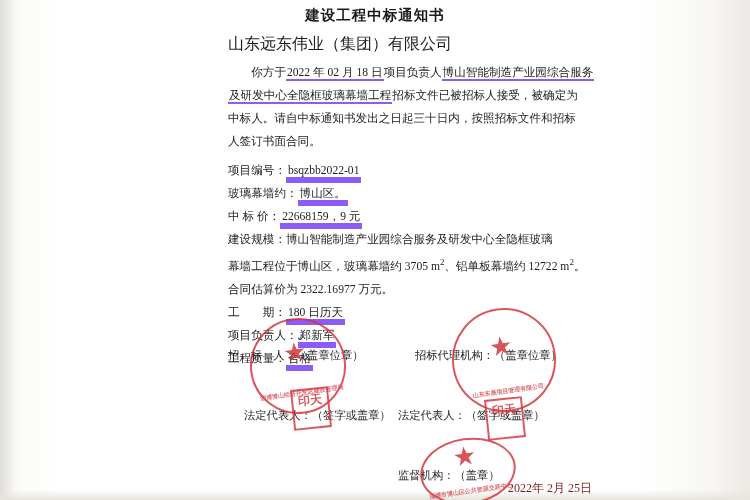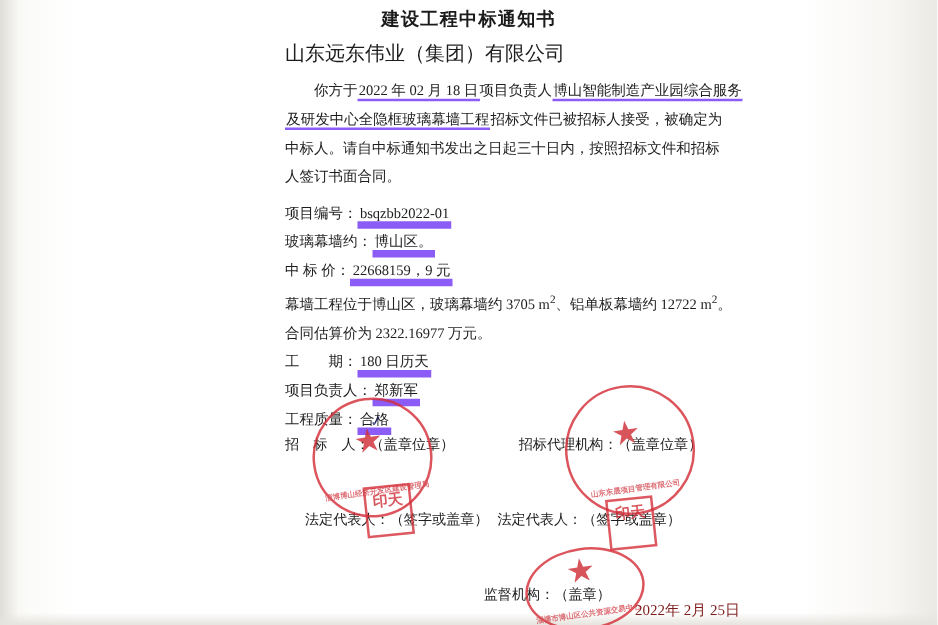--- a/index.html
+++ b/index.html
@@ -178,41 +178,44 @@
     <div class="kv">
       <span class="k">项目编号：</span><span class="v">bsqzbb2022-01</span>
     </div>
     <div class="kv">
       <span class="k">玻璃幕墙约：</span><span class="v">博山区。</span>
     </div>
     <div class="kv">
       <span class="k">中 标 价：</span><span class="v">22668159，9 元</span>
     </div>
 
+    <div class="para2" style="text-indent:0;">
+      <span>建设规模：</span><span>博山智能制造产业园综合服务及研发中心全隐框玻璃</span>
+    </div>
     <div class="para2">
       <span>幕墙工程位于博山区，玻璃幕墙约 3705 m</span><span class="small-sup">2</span><span>、铝单板幕墙约 12722 m</span><span class="small-sup">2</span><span>。</span>
     </div>
     <div class="para2">合同估算价为 2322.16977 万元。</div>
 
     <div class="kv">
       <span class="k">工　　期：</span><span class="v">180 日历天</span>
     </div>
     <div class="kv">
       <span class="k">项目负责人：</span><span class="v">郑新军</span>
     </div>
     <div class="kv">
       <span class="k">工程质量：</span><span class="v">合格</span>
     </div>
   </div>
 
   <div class="sig" style="left:228px; top:348px;">招　标　人：（盖章位章）</div>
   <div class="sig" style="left:415px; top:348px;">招标代理机构：（盖章位章）</div>
   <div class="sig" style="left:244px; top:408px;">法定代表人：（签字或盖章）</div>
   <div class="sig" style="left:398px; top:408px;">法定代表人：（签字或盖章）</div>
-  <div class="sig" style="left:387px; top:468px;font-family:Liberation Mono, monospace;">监督机构：（盖章）</div>
+  <div class="sig" style="left:398px; top:468px;font-family:Liberation Mono, monospace;">监督机构：（盖章）</div>
 
   <div class="seal" style="left:250px; top:318px; width:92px; height:92px;">
     <div class="star"></div>
     <div class="seal-center-text" style="font-size:6px; opacity:.85;">淄博博山经济开发区建设管理局</div>
   </div>
 
   <div class="seal" style="left:452px; top:308px; width:100px; height:100px;">
     <div class="star"></div>
     <div class="seal-center-text" style="font-size:6px; opacity:.85;">山东东晟项目管理有限公司</div>
   </div>

